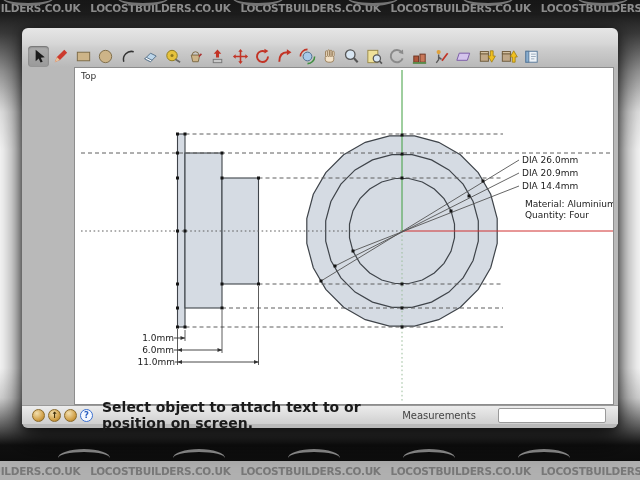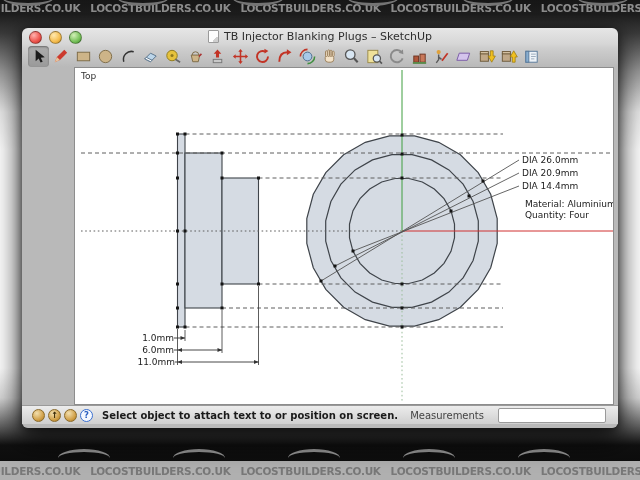--- a/index.html
+++ b/index.html
@@ -31,22 +31,22 @@
   .tool svg{width:19px;height:19px;}
   .tool.active{background:rgba(0,0,0,.17);border-radius:4px;box-shadow:inset 0 1px 2px rgba(0,0,0,.4);}
   #viewport{position:absolute;left:4px;right:4px;top:39px;bottom:23px;background:#fff;border:1px solid #8d8d8d;overflow:hidden;margin-left:48px;}
   #drawing-svg{position:absolute;left:0;top:0;}
   #statusbar{position:absolute;left:0;right:0;bottom:4px;height:19px;border-top:1px solid #9a9a9a;
     background:linear-gradient(180deg,#ececec,#cfcfcf);display:flex;align-items:center;padding:0 12px 0 10px;box-sizing:border-box;}
   .sicon{width:13px;height:13px;border-radius:50%;margin-right:3px;display:inline-flex;align-items:center;justify-content:center;
     font-size:8.5px;font-weight:bold;color:#3a2a08;
     background:radial-gradient(circle at 35% 30%,#f2dfae,#cf9d44 65%,#9c701f);border:1px solid #8a6a2a;box-sizing:border-box;}
   .sicon.help{background:#f4f8ff;border:1.5px solid #3a6fd0;color:#2a5fc0;}
-  #status-msg{margin-left:6px;font-size:10px;font-weight:600;color:#1a1a1a;flex:1;}
-  #meas-label{font-size:10px;color:#444;margin-right:14px;}
+  #status-msg{margin-left:6px;font-size:14px;font-weight:600;color:#1a1a1a;flex:1;}
+  #meas-label{font-size:10px;color:#444;margin-right:22px;}
   #meas-input{width:100px;height:13px;border:1px solid #9a9a9a;border-radius:2px;background:#fff;font-size:10px;padding:0 3px;}
 </style>
 </head>
 <body>
 
 <div id="stage">
   <div class="wm-row" id="wm-top">LOCOSTBUILDERS.CO.UK  LOCOSTBUILDERS.CO.UK  LOCOSTBUILDERS.CO.UK  LOCOSTBUILDERS.CO.UK  LOCOSTBUILDERS.CO.UK  LOCOSTBUILDERS.CO.UK  LOCOSTBUILDERS.CO.UK  </div>
   <div class="swoosh top" style="left:2px"></div>
   <div class="swoosh top" style="left:117px"></div>
   <div class="swoosh top" style="left:232px"></div>
@@ -57,31 +57,20 @@
   <div class="swoosh bot" style="left:58px"></div>
   <div class="swoosh bot" style="left:173px"></div>
   <div class="swoosh bot" style="left:288px"></div>
   <div class="swoosh bot" style="left:403px"></div>
   <div class="swoosh bot" style="left:518px"></div>
   <div id="band-bottom">
     <div class="wm-row" id="wm-bottom">LOCOSTBUILDERS.CO.UK  LOCOSTBUILDERS.CO.UK  LOCOSTBUILDERS.CO.UK  LOCOSTBUILDERS.CO.UK  LOCOSTBUILDERS.CO.UK  LOCOSTBUILDERS.CO.UK  LOCOSTBUILDERS.CO.UK  </div>
   </div>
 
   <div id="win">
-    <div id="titlebar">
-      <div class="lights">
-        <span class="light red"></span>
-        <span class="light yellow"></span>
-        <span class="light green"></span>
-      </div>
-      <div id="title-group">
-        <span class="doc-icon"></span>
-        <span>TB Injector Blanking Plugs – SketchUp</span>
-      </div>
-    </div>
 
     <div id="toolbar">
         <span class="tool active" title="Select">
           <svg viewBox="0 0 20 20">
             <path d="M7 3l0 12 3.2-2.9 2 4.3 2.2-1-2-4.2 4.2-.4z" fill="#1a1a1a"></path>
           </svg>
         </span>
         <span class="tool" title="Line">
           <svg viewBox="0 0 20 20">
             <path d="M4 16l2.2-5.4L14 3l3 3-7.6 7.6z" fill="#cc3a2e"></path>

